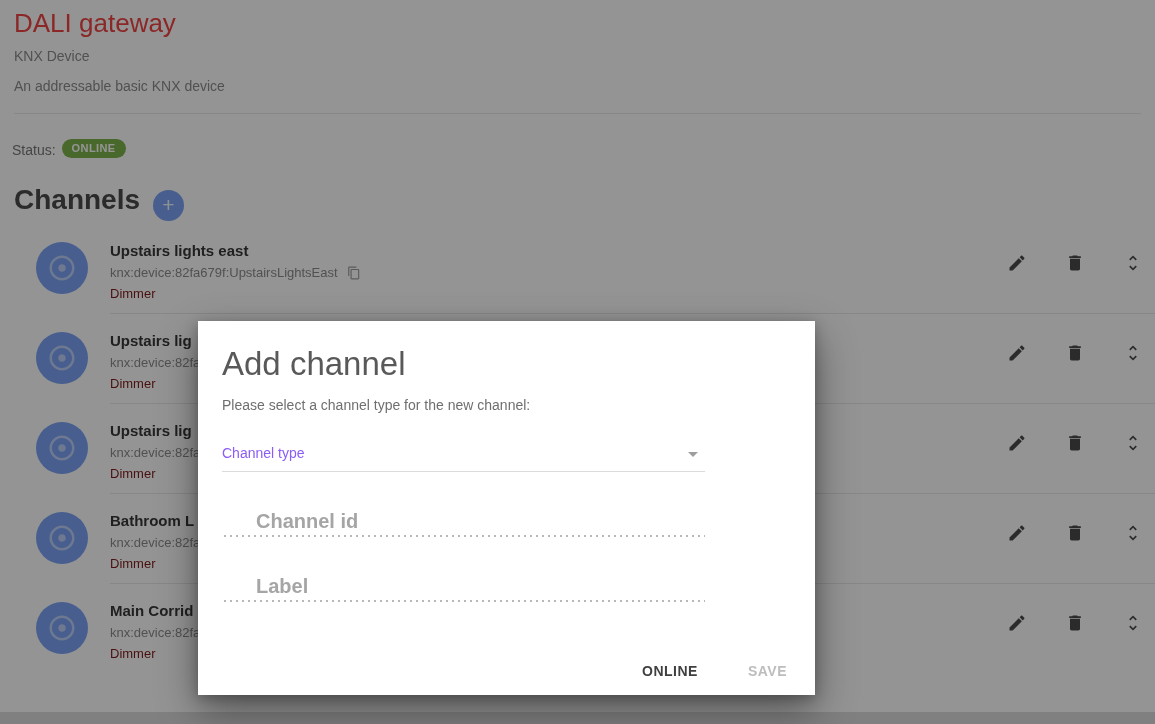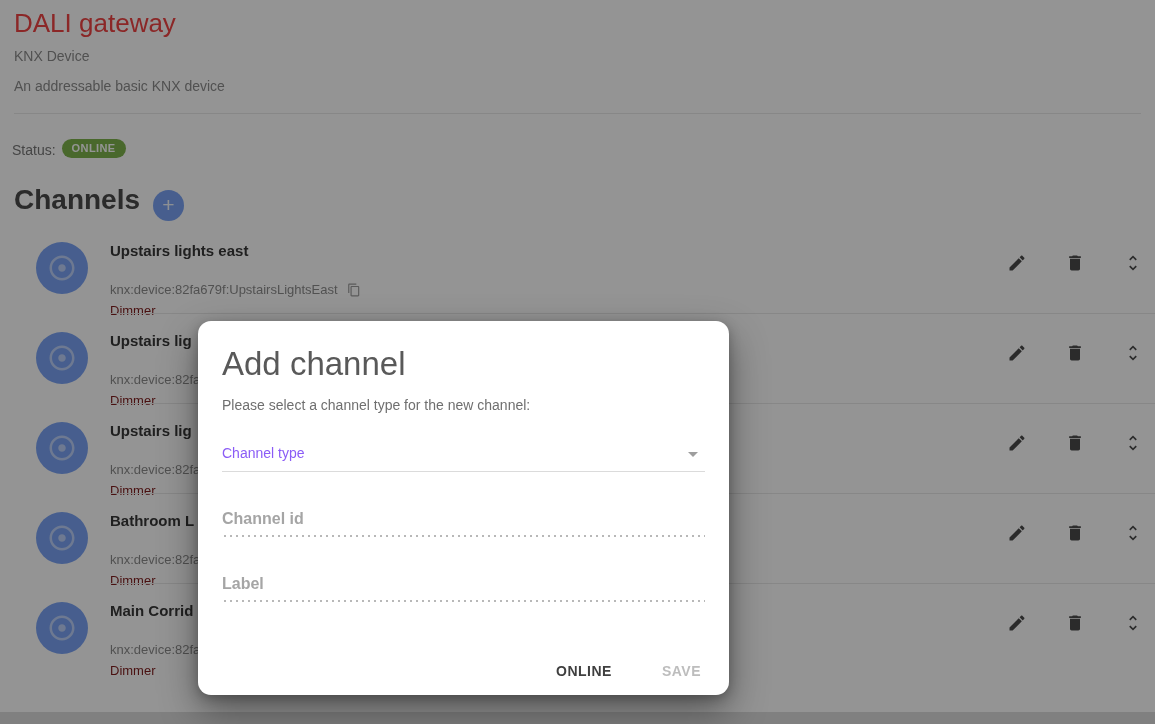--- a/index.html
+++ b/index.html
@@ -39,58 +39,58 @@
   .row:not(:last-child)::after {
     content:""; position:absolute; left:110px; right:0; bottom:0; height:1px; background:#e8e8e8;
   }
   .avatar {
     position:absolute; left:36px; top:18px; width:52px; height:52px; border-radius:50%;
     background:#7aa3f5; display:flex; align-items:center; justify-content:center;
   }
   .avatar svg { width:30px; height:30px; fill:rgba(255,255,255,.5); }
   .row-text { position:absolute; left:110px; top:18px; }
   .row-title { font-size:15px; font-weight:700; color:#383838; line-height:17px; white-space:nowrap; }
-  .row-id-line { display:flex; align-items:center; gap:9px; margin-top:24px; }
+  .row-id-line { display:flex; align-items:center; gap:9px; margin-top:7px; }
   .row-id { font-size:13px; color:#8c8c8c; line-height:14px; white-space:nowrap; }
   .copy-btn { background:none; border:none; padding:0; cursor:pointer; display:flex; }
   .copy-btn svg { width:14px; height:14px; fill:#9e9e9e; }
   .row-type { font-size:13px; color:#7f1d1d; line-height:14px; margin-top:7px; }
   .row-actions { position:absolute; right:12px; top:29px; display:flex; gap:38px; }
   .icon-btn { background:none; border:none; padding:0; cursor:pointer; display:flex; }
   .icon-btn svg { width:20px; height:20px; fill:#4a4a4a; }
 
   .bottom-strip { position:absolute; left:0; right:0; top:712px; height:12px; background:#dcdcdc; }
 
   
   .backdrop { position:absolute; inset:0; background:rgba(0,0,0,.42); z-index:5; }
 
   
   .dialog {
-    position:absolute; left:198px; top:321px; width:531px; height:374px;
-    background:#ffffff; border-radius:13px; z-index:10;
+    position:absolute; left:198px; top:321px; width:617px; height:374px;
+    background:#ffffff; border-radius:0; z-index:10;
     box-shadow:0 16px 38px rgba(0,0,0,.42), 0 3px 12px rgba(0,0,0,.25);
   }
   .dlg-title { position:absolute; left:24px; top:24px; font-size:33px; font-weight:400; color:#595959; }
   .dlg-msg { position:absolute; left:24px; top:76px; font-size:14px; color:#6f6f6f; }
 
   .select-field {
     position:absolute; left:24px; top:124px; width:483px; height:27px;
     border:none; border-bottom:1px solid #dbdbdb; background:none; cursor:pointer;
     display:flex; align-items:flex-start; justify-content:space-between; text-align:left;
   }
   .select-placeholder { font-size:14px; color:#8b5cf6; }
   .caret {
     width:0; height:0; margin-top:7px; margin-right:7px;
     border-left:5px solid transparent; border-right:5px solid transparent; border-top:5px solid #9e9e9e;
   }
 
   .text-field { position:absolute; left:24px; width:483px; }
   .text-field input {
     width:100%; border:none; outline:none; background:none;
-    font-family:"Liberation Sans", sans-serif; font-size:16px; color:#555555; padding:0 0 6px 0;
+    font-family:"Liberation Sans", sans-serif; font-size:20px; color:#555555; padding:0 0 6px 0;margin-left:34px;
   }
   .text-field input::placeholder { color:#a5a5a5; font-weight:700; opacity:1; }
   .field-id { top:189px; }
   .field-label { top:254px; }
   .dotted-line {
     position:absolute; left:24px; width:483px; height:2px;
     background-image:radial-gradient(circle, #b8b8b8 1px, rgba(0,0,0,0) 1.2px);
     background-size:6px 2px; background-repeat:repeat-x;
   }
   .dotted-id { top:214px; }

